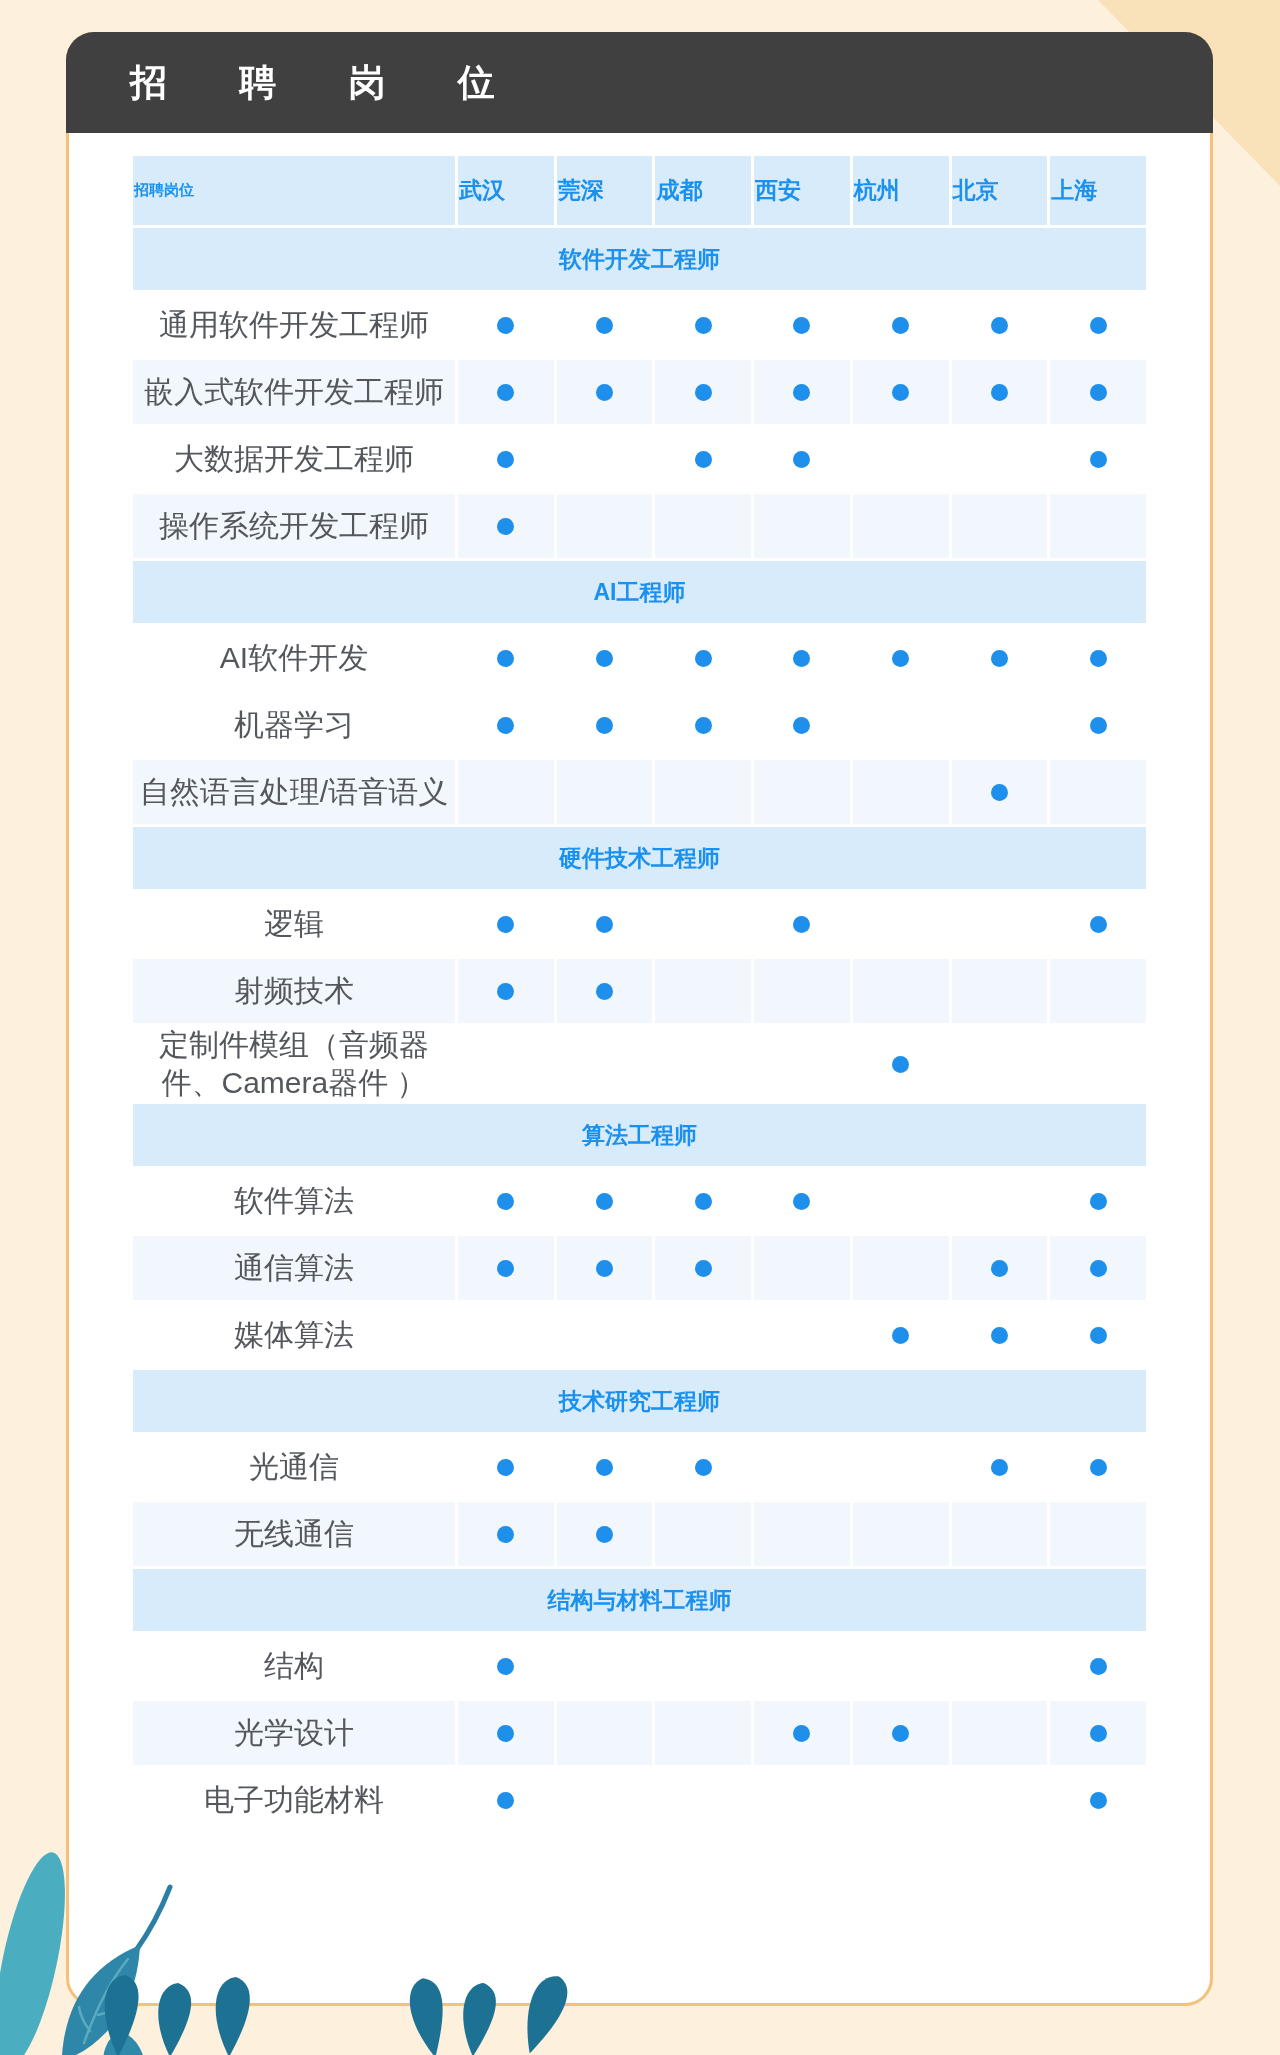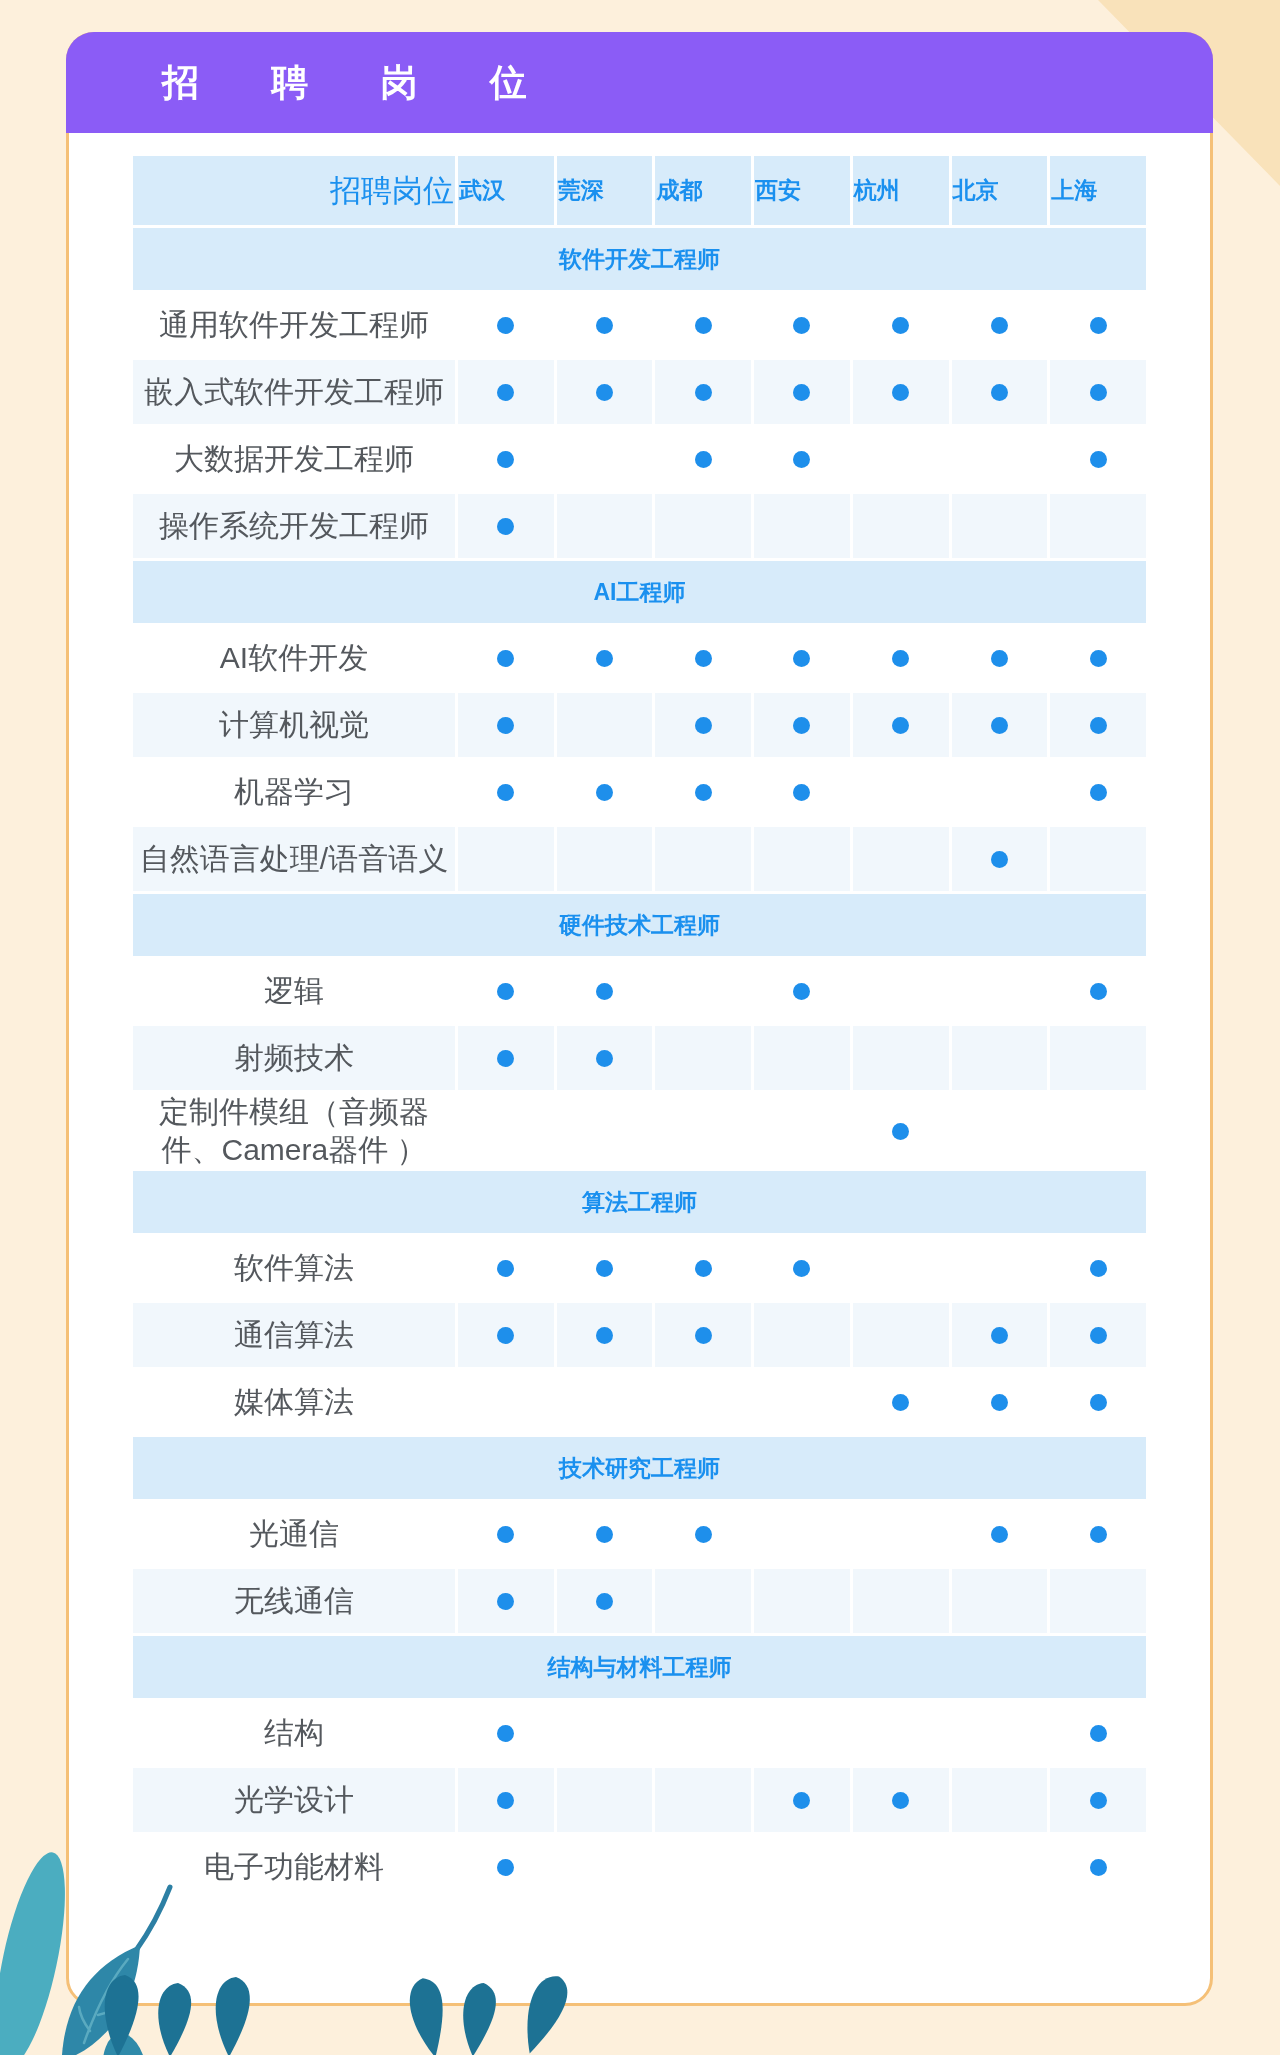--- a/index.html
+++ b/index.html
@@ -12,38 +12,38 @@
     background:#f9e2ba;
     clip-path:polygon(1098px 0px,1280px 0px,1280px 186px);
   }
   .card{
     position:absolute;left:66px;top:32px;width:1147px;height:1974px;
     box-sizing:border-box;background:#ffffff;
     border:3px solid #f5c077;border-radius:28px;
   }
   .banner{
     position:absolute;left:-3px;top:-3px;right:-3px;height:101px;
-    background:#8b5cf6;border-radius:28px 28px 0 0;
-    display:flex;align-items:center;padding-left:96px;box-sizing:border-box;
+    background:#404040;border-radius:28px 28px 0 0;
+    display:flex;align-items:center;padding-left:64px;box-sizing:border-box;
   }
   .banner-title{
     color:#ffffff;font-size:37px;font-weight:bold;letter-spacing:31px;line-height:1;
   }
   .table-wrap{position:absolute;left:61px;right:61px;top:118px;}
   table.jobs{
     width:100%;border-collapse:separate;border-spacing:3px;table-layout:fixed;
   }
   th.lbl-col{width:322px;}
   th.city-col{
     background:#d7ebfa;color:#1a90ef;font-size:23px;font-weight:bold;
     height:67px;text-align:left;vertical-align:middle;
   }
   th.hdr-label{
-    background:#d7ebfa;color:#1a90ef;font-size:31px;font-weight:normal;
-    height:67px;text-align:right;vertical-align:middle;
+    background:#d7ebfa;color:#1a90ef;font-size:15px;font-weight:bold;
+    height:67px;text-align:left;vertical-align:middle;
   }
   td.section-cell{
     background:#d7ebfa;color:#1a90ef;font-size:23px;font-weight:bold;
     height:60px;text-align:center;vertical-align:middle;margin-left:26px;
   }
   td.row-label{
     font-size:30px;color:#54585d;text-align:center;vertical-align:middle;
     height:62px;line-height:1.25;padding:0 6px;
   }
   td.dot-cell{height:62px;text-align:center;vertical-align:middle;}
@@ -138,30 +138,20 @@
           <tr class="plain">
             <td class="row-label">AI软件开发</td>
             <td class="dot-cell"><span class="dot"></span></td>
             <td class="dot-cell"><span class="dot"></span></td>
             <td class="dot-cell"><span class="dot"></span></td>
             <td class="dot-cell"><span class="dot"></span></td>
             <td class="dot-cell"><span class="dot"></span></td>
             <td class="dot-cell"><span class="dot"></span></td>
             <td class="dot-cell"><span class="dot"></span></td>
           </tr>
-          <tr class="alt">
-            <td class="row-label">计算机视觉</td>
-            <td class="dot-cell"><span class="dot"></span></td>
-            <td class="dot-cell"></td>
-            <td class="dot-cell"><span class="dot"></span></td>
-            <td class="dot-cell"><span class="dot"></span></td>
-            <td class="dot-cell"><span class="dot"></span></td>
-            <td class="dot-cell"><span class="dot"></span></td>
-            <td class="dot-cell"><span class="dot"></span></td>
-          </tr>
           <tr class="plain">
             <td class="row-label">机器学习</td>
             <td class="dot-cell"><span class="dot"></span></td>
             <td class="dot-cell"><span class="dot"></span></td>
             <td class="dot-cell"><span class="dot"></span></td>
             <td class="dot-cell"><span class="dot"></span></td>
             <td class="dot-cell"></td>
             <td class="dot-cell"></td>
             <td class="dot-cell"><span class="dot"></span></td>
           </tr>

